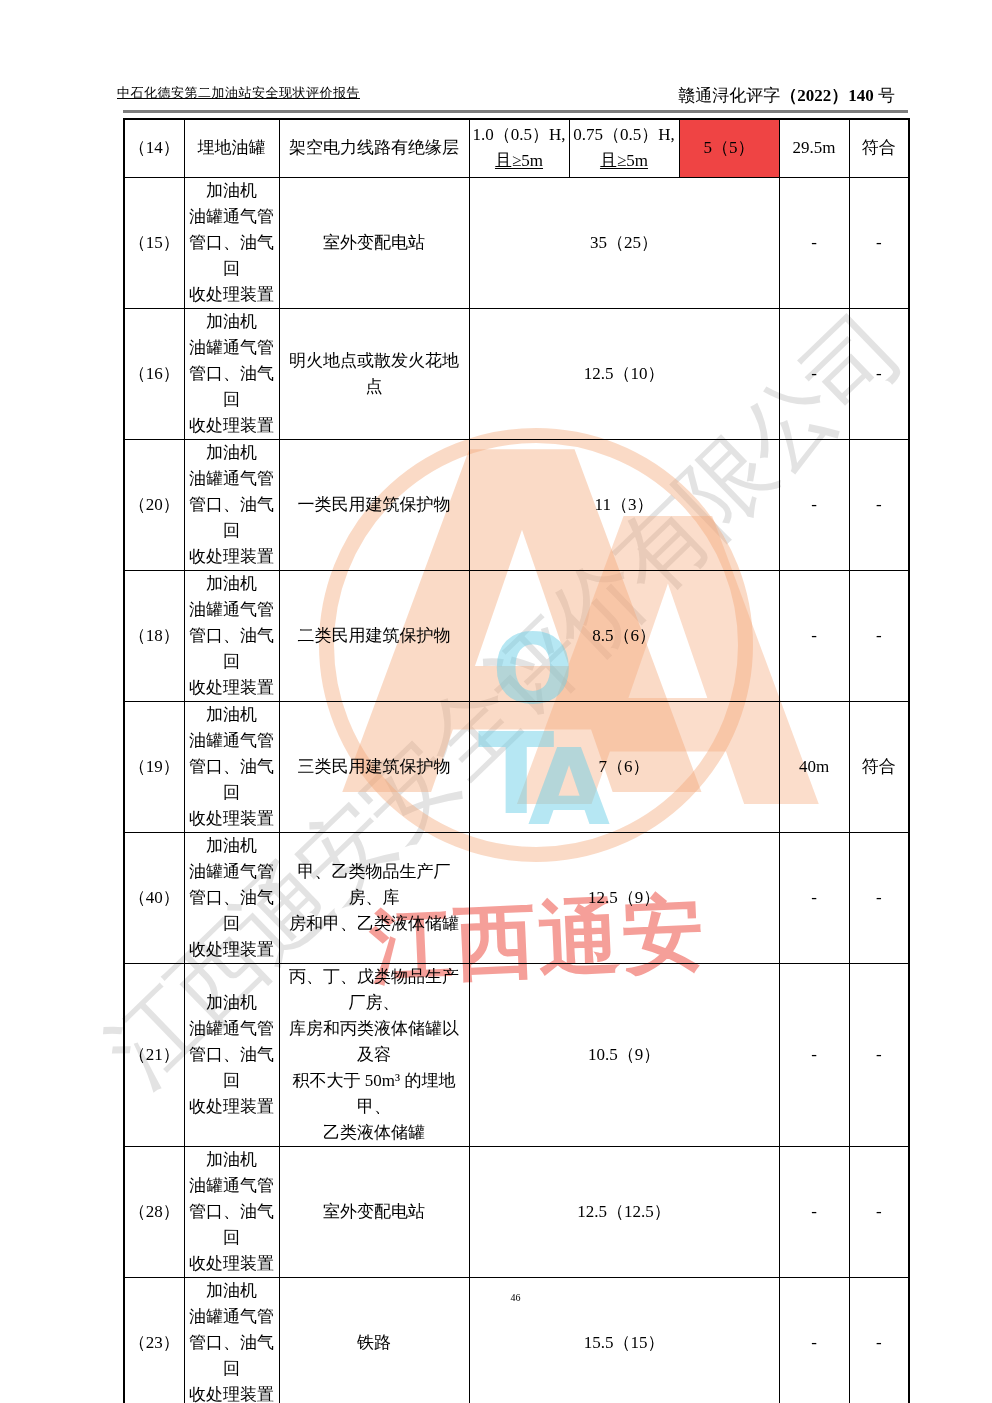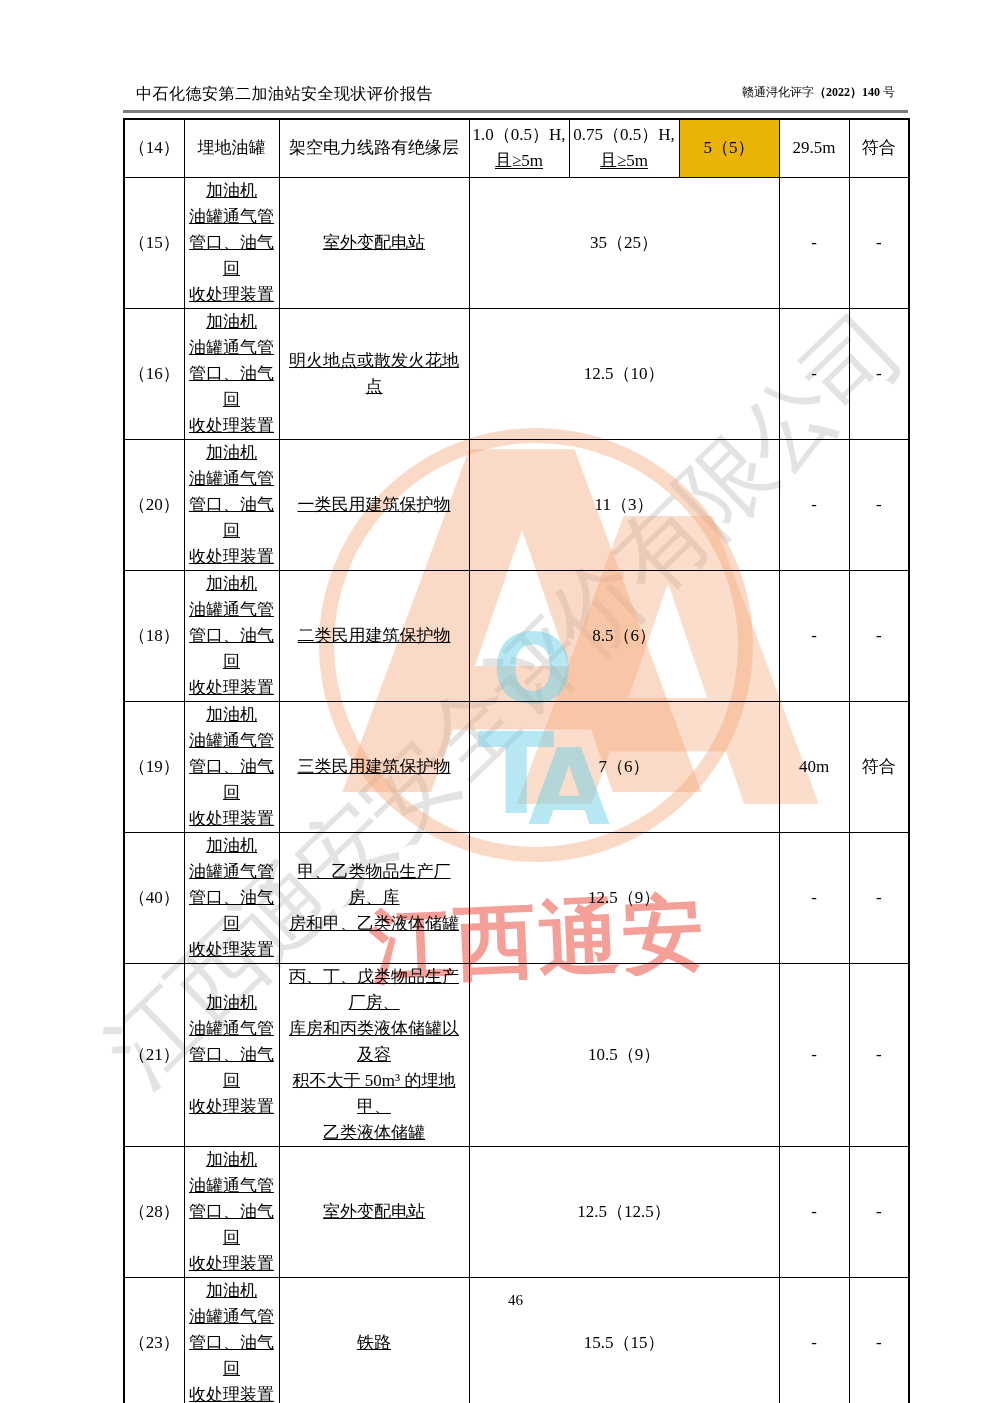--- a/index.html
+++ b/index.html
@@ -1,26 +1,26 @@
 <!DOCTYPE html>
 <html><head>
 <meta charset="utf-8">
 <style>
   html,body{margin:0;padding:0;}
   body{
     width:992px;height:1403px;position:relative;background:#ffffff;overflow:hidden;
     font-family:"Liberation Serif","DejaVu Serif",serif;color:#000;
   }
   
-  .hdr-left{position:absolute;left:136px;top:84px;font-size:16px;letter-spacing:.5px;z-index:3;}
-  .hdr-right{position:absolute;top:84px;right:97px;font-size:12px;z-index:3;}
+  .hdr-left{position:absolute;left:117px;top:84px;font-size:13px;letter-spacing:.5px;z-index:3;text-decoration:underline;}
+  .hdr-right{position:absolute;top:84px;right:97px;font-size:17px;z-index:3;}
   .hdr-right .b{font-weight:700;}
   .hdr-rule{position:absolute;left:123px;top:110px;width:785px;height:3px;background:#7d7d7d;z-index:3;}
   
-  .pagenum{position:absolute;left:123px;top:1292px;width:785px;text-align:center;font-size:15px;z-index:3;}
+  .pagenum{position:absolute;left:123px;top:1292px;width:785px;text-align:center;font-size:10px;z-index:3;}
   
   .wm{position:absolute;z-index:0;pointer-events:none;user-select:none;}
   .wm-diag{
     left:-17px;top:665px;width:1000px;height:110px;line-height:110px;text-align:center;
     font-size:92px;letter-spacing:-4px;color:rgba(128,128,128,0.22);
     transform:rotate(-44deg);transform-origin:center;white-space:nowrap;
     font-family:"DejaVu Sans",sans-serif;
   }
   .wm-circle{left:319px;top:428px;width:404px;height:404px;border:15px solid rgba(244,166,118,0.42);border-radius:50%;}
   .wm-letter{font-family:"DejaVu Sans",sans-serif;font-weight:700;}
@@ -36,24 +36,24 @@
   
   table.doc{
     position:absolute;left:123px;top:118px;z-index:2;width:785px;
     border-collapse:collapse;table-layout:fixed;background:transparent;
   }
   table.doc td{
     border:1.5px solid #000;text-align:center;vertical-align:middle;
     font-size:17px;line-height:26px;padding:0 2px;overflow:hidden;
   }
   table.doc{border:2px solid #000;}
-  td.prewrap{white-space:pre-line;text-decoration:underline;}
+  td.prewrap{white-space:pre-line;}
   td.std{line-height:24px;font-size:16px;}
   .uline{text-decoration:underline;text-underline-offset:2px;}
-  td.hl{background:#eab308;}
+  td.hl{background:#ef4444;}
 </style>
 </head>
 <body>
 
 <div class="wm wm-diag">江西通安安全评价有限公司</div>
 <div class="wm wm-circle"></div>
 <div class="wm wm-letter wm-a1">A</div>
 <div class="wm wm-letter wm-a2">A</div>
 <div class="wm wm-letter wm-o">O</div>
 <div class="wm wm-letter wm-t">T</div>

